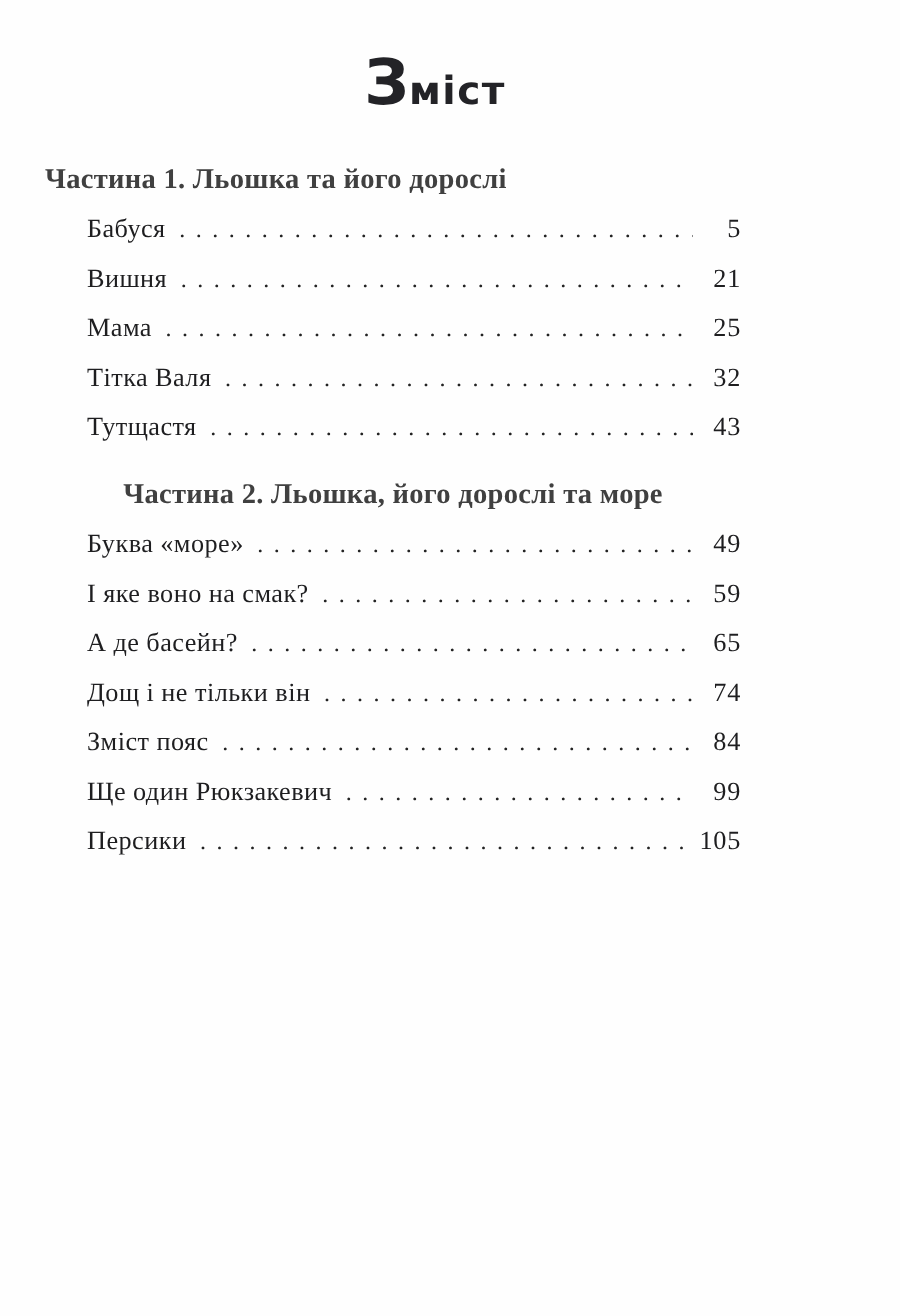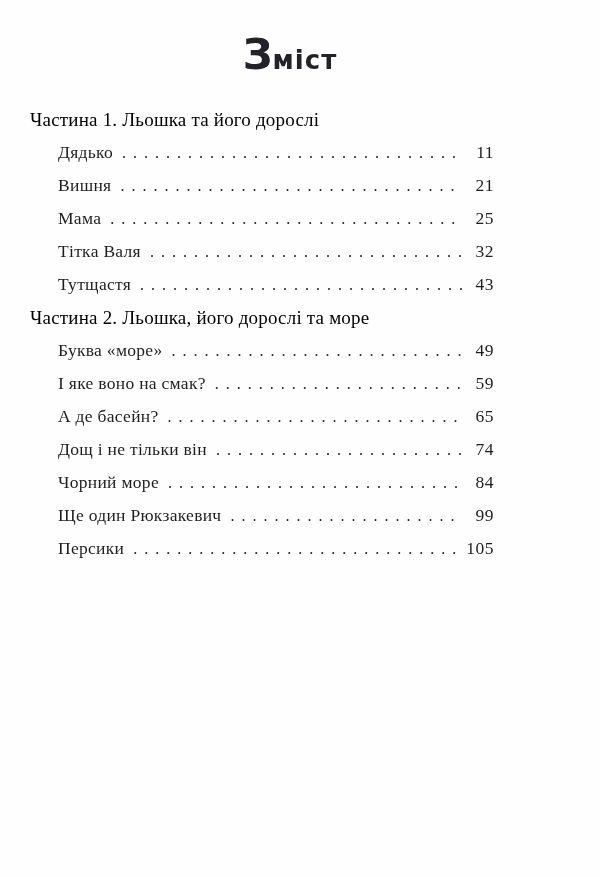--- a/index.html
+++ b/index.html
@@ -34,28 +34,29 @@
   .toc-title::first-letter {
     font-size: 42px;
     letter-spacing: 0;
   }
   .toc {
     margin: 24px 106px 0 30px; 
   }
   .section-heading {
     margin: 0;
     font-size: 19px;
-    font-weight: normal;
+    font-weight: bold;
     line-height: 33px;
     letter-spacing: 0.2px;
-    color: #000000;
+    color: #404040;
     white-space: nowrap;
   }
   .toc-section + .toc-section .section-heading {
-    margin-top: 0;
+    margin-top: 12px;
+    text-align: center;
   }
   .entries {
     padding-left: 28px;
   }
   .entry {
     display: flex;
     align-items: baseline;
     height: 33px;
     line-height: 33px;
     font-size: 17.5px;
@@ -86,26 +87,26 @@
 </head>
 <body>
 
 <div class="page">
   <h1 class="toc-title">Зміст</h1>
 
   <div class="toc" id="toc-root">
   <section class="toc-section">
     <h2 class="section-heading">Частина 1. Льошка та його дорослі</h2>
     <div class="entries">
+  <div class="entry">
+    <span class="label">Бабуся</span>
+    <span class="dots"></span>
+    <span class="page-num">5</span>
+  </div>
 
-  <div class="entry">
-    <span class="label">Дядько</span>
-    <span class="dots"></span>
-    <span class="page-num">11</span>
-  </div>
 
   <div class="entry">
     <span class="label">Вишня</span>
     <span class="dots"></span>
     <span class="page-num">21</span>
   </div>
 
   <div class="entry">
     <span class="label">Мама</span>
     <span class="dots"></span>
@@ -148,21 +149,21 @@
     <span class="page-num">65</span>
   </div>
 
   <div class="entry">
     <span class="label">Дощ і не тільки він</span>
     <span class="dots"></span>
     <span class="page-num">74</span>
   </div>
 
   <div class="entry">
-    <span class="label">Чорний море</span>
+    <span class="label">Зміст пояс</span>
     <span class="dots"></span>
     <span class="page-num">84</span>
   </div>
 
 
   <div class="entry">
     <span class="label">Ще один Рюкзакевич</span>
     <span class="dots"></span>
     <span class="page-num">99</span>
   </div>

